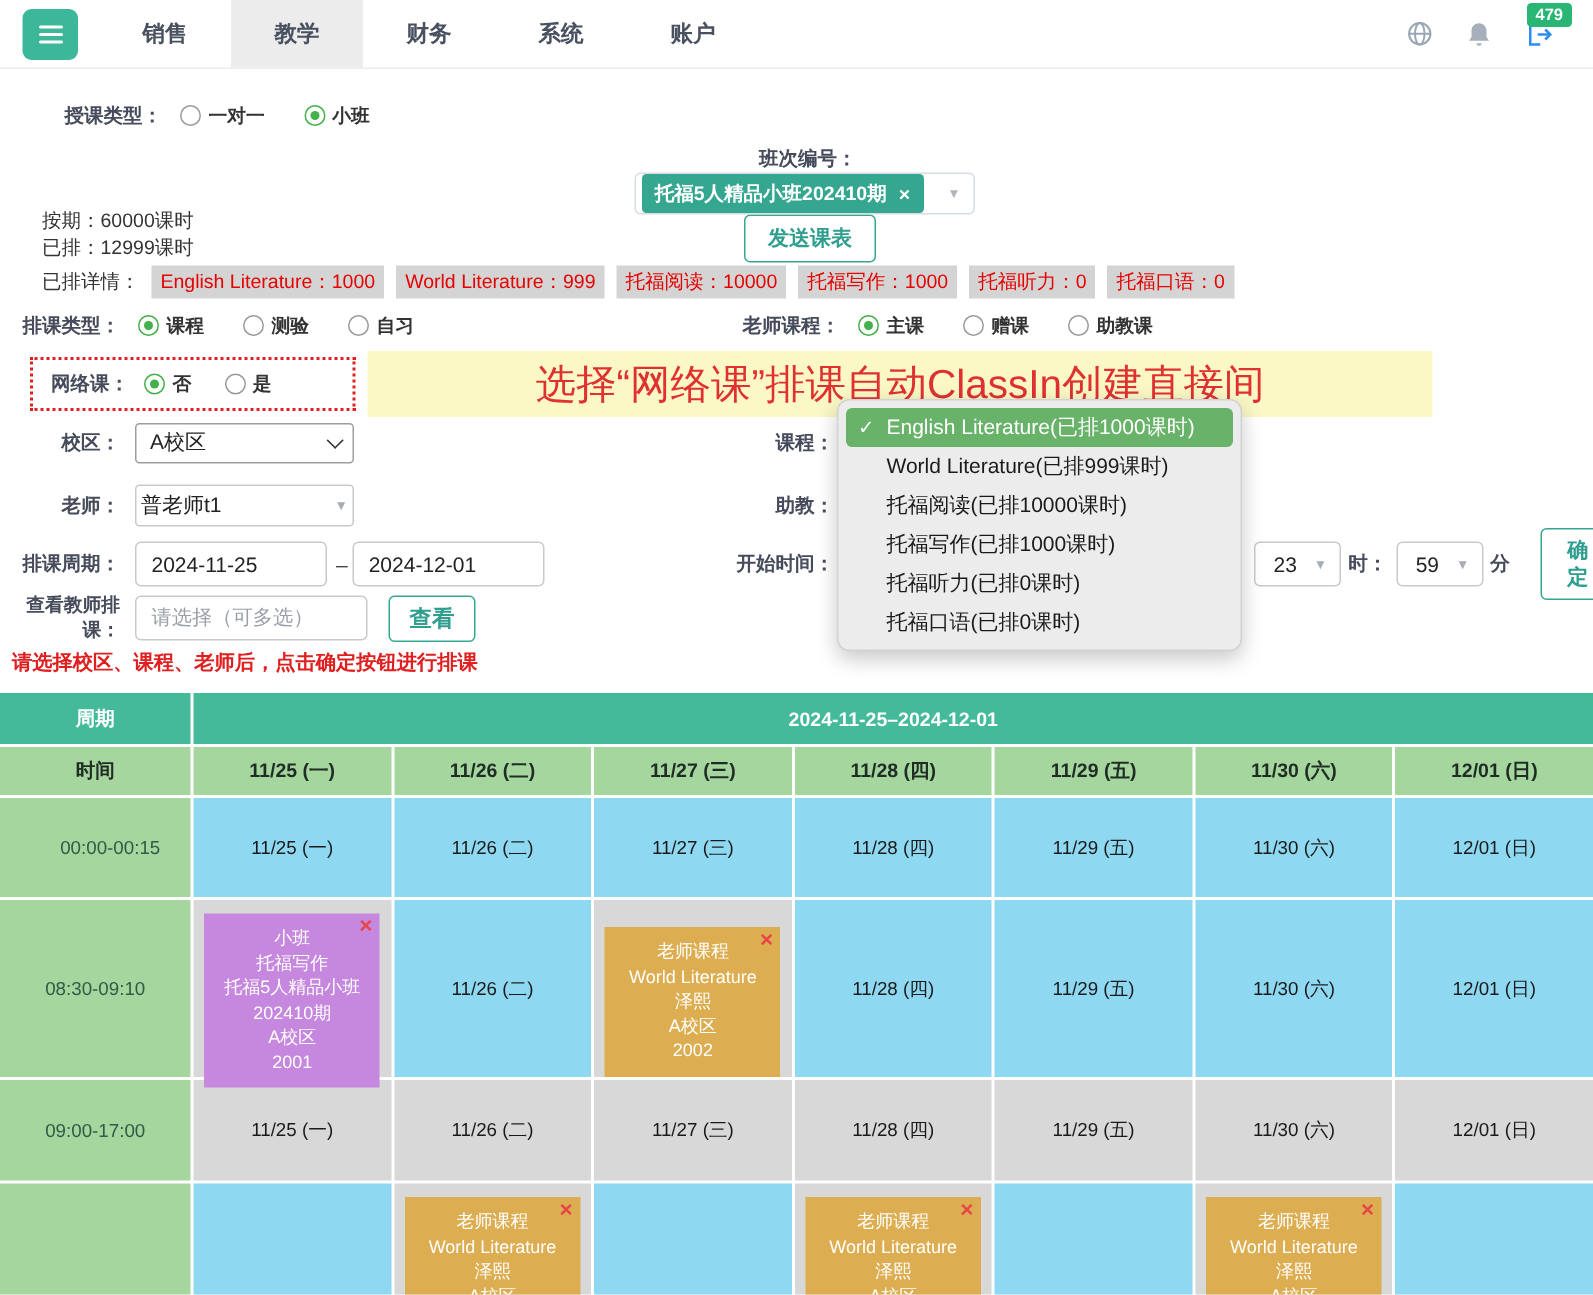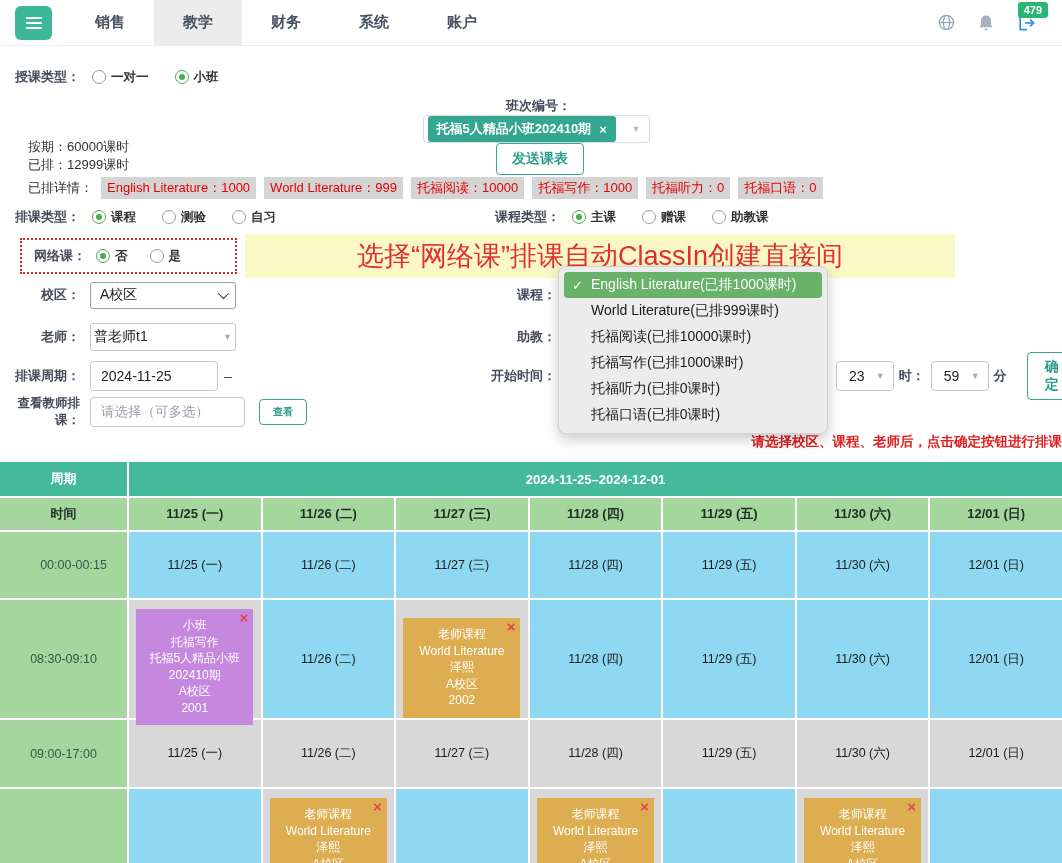--- a/index.html
+++ b/index.html
@@ -20,21 +20,21 @@
   .form-area { position:relative; }
   .frow { position:relative; display:flex; align-items:center; }
   .flabel { width:80px; text-align:right; font-size:13px; font-weight:bold; color:#464c5b; flex-shrink:0; }
   .radio-group { display:flex; align-items:center; margin-left:12px; gap:26px; }
   .radio-item { display:flex; align-items:center; gap:5px; cursor:pointer; }
   .radio { width:14px; height:14px; border:1.5px solid #9b9b9b; border-radius:50%; position:relative; background:#fff; flex-shrink:0; }
   .radio.sel { border-color:#43b14b; }
   .radio.sel::after { content:''; position:absolute; left:3px; top:3px; width:6px; height:6px; border-radius:50%; background:#43b14b; }
   .rtext { font-size:12.5px; font-weight:bold; color:#333; }
 
-  .row-teach { margin-top:20px; height:22px; }
+  .row-teach { margin-top:20px; height:22px;padding-left:28px; }
   .row-class { margin-top:9px; height:32px;flex-direction:column; }
   .multiselect { margin-left:10px; width:227px; height:32px; border:1px solid #d7dde4; border-radius:4px; display:flex; align-items:center; padding:0 22px 0 4px; position:relative; background:#fff; cursor:pointer; }
   .mtag { background:#35a791; color:#fff; font-size:13px; font-weight:bold; padding:4px 9px; border-radius:3px; display:flex; align-items:center; gap:8px; white-space:nowrap; }
   .mtag .x { font-weight:bold; cursor:pointer; font-size:13px; }
   .ms-caret { position:absolute; right:8px; color:#b0b6bd; font-size:9px; }
   .send-btn { margin-left:18px; background:#fff; border:1px solid #35a791; color:#2f9e8f; font-size:14px; font-weight:bold; padding:6px 15px; border-radius:4px; cursor:pointer; }
 
   .stats { margin:9px 0 0 28px; font-size:13px; color:#333; }
   .stats .line { line-height:18px; }
   .dtags { display:flex; align-items:center; gap:8px; margin-top:3px; }
@@ -61,23 +61,23 @@
   .row-period { margin-top:9px; height:30px; }
   .dinput { margin-left:10px; width:128px; height:30px; border:1px solid #c9c9c9; border-radius:4px; font-size:14px; color:#222; display:flex; align-items:center; padding:0 10px; background:#fff; }
   .dsep { margin:0 3px 0 6px; color:#444; font-size:14px; }
   .dinput2 { margin-left:0; }
   .tsel { width:63px; height:30px; border:1px solid #c9c9c9; border-radius:4px; background:#fff; display:flex; align-items:center; justify-content:space-between; padding:0 8px 0 12px; font-size:14px; color:#222; cursor:pointer; }
   .tunit { font-size:13px; font-weight:bold; color:#464c5b; margin:0 6px 0 5px; }
   .confirm-btn { margin-left:14px; background:#fff; border:1px solid #35a791; color:#2f9e8f; font-size:14px; font-weight:bold; padding:5px 12px; border-radius:4px; cursor:pointer; }
 
   .row-view { margin-top:6px; height:30px; }
   .vinput { margin-left:10px; width:155px; height:30px; border:1px solid #c9c9c9; border-radius:4px; font-size:13.5px; color:#9aa0a8; display:flex; align-items:center; padding:0 10px; background:#fff; }
-  .view-btn { margin-left:14px; background:#fff; border:1px solid #35a791; color:#2f9e8f; font-size:10px; font-weight:bold; padding:5px 13px; border-radius:4px; cursor:pointer; }
-
-  .hint { margin:6px 0 0 8px; color:#e02020; font-size:13.5px; font-weight:bold;text-align:right; }
+  .view-btn { margin-left:14px; background:#fff; border:1px solid #35a791; color:#2f9e8f; font-size:15px; font-weight:bold; padding:5px 13px; border-radius:4px; cursor:pointer; }
+
+  .hint { margin:6px 0 0 8px; color:#e02020; font-size:13.5px; font-weight:bold; }
 
   
   .dropdown { position:absolute; left:558px; top:266px; width:270px; background:#ececec; border:1px solid #d2d2d2; border-radius:8px; box-shadow:0 5px 14px rgba(0,0,0,.22); padding:5px 5px; z-index:50; }
   .dd-item { height:26px; display:flex; align-items:center; font-size:14px; color:#1a1a1a; padding-left:27px; position:relative; border-radius:4px; cursor:pointer; white-space:nowrap; }
   .dd-item.dd-sel { background:#68b269; color:#fff; }
   .dd-item .ck { position:absolute; left:8px; font-weight:bold; font-size:13px; }
 
   
   .sched { margin-top:11px; display:grid; grid-template-columns:127px repeat(7,1fr); gap:2px; background:#fff; }
   .cell { display:flex; align-items:center; justify-content:center; font-size:12.5px; }
@@ -182,21 +182,21 @@
         <span class="radio-item">
           <span class="radio"></span>
           <span class="rtext">测验</span>
         </span>
         <span class="radio-item">
           <span class="radio"></span>
           <span class="rtext">自习</span>
         </span>
       </span>
     <span class="rgroup" style="left:452px;">
-      <span class="rlabel" style="width:108px;">课程类型：</span>
+      <span class="rlabel" style="width:108px;">老师课程：</span>
       <span class="radio-group">
           <span class="radio-item">
             <span class="radio sel"></span>
             <span class="rtext">主课</span>
           </span>
           <span class="radio-item">
             <span class="radio"></span>
             <span class="rtext">赠课</span>
           </span>
           <span class="radio-item">
@@ -245,20 +245,21 @@
     <span class="rgroup" style="left:460px;top:0;height:30px;">
       <span class="rlabel" style="width:96px;">助教：</span>
     </span>
     <div class="covered-box"></div>
   </div>
 
   <div class="frow row-period">
     <span class="flabel">排课周期：</span>
     <div class="dinput">2024-11-25</div>
     <span class="dsep">–</span>
+    <div class="dinput dinput2">2024-12-01</div>
     <span class="rgroup" style="left:430px;top:0;height:30px;">
       <span class="rlabel" style="width:126px;">开始时间：</span>
     </span>
     <div class="covered-box"></div>
     <span class="rgroup" style="left:836px;top:0;height:30px;">
       <div class="tsel">
         <span>23</span>
         <span class="sm-caret">▼</span>
       </div>
       <span class="tunit">时：</span>

